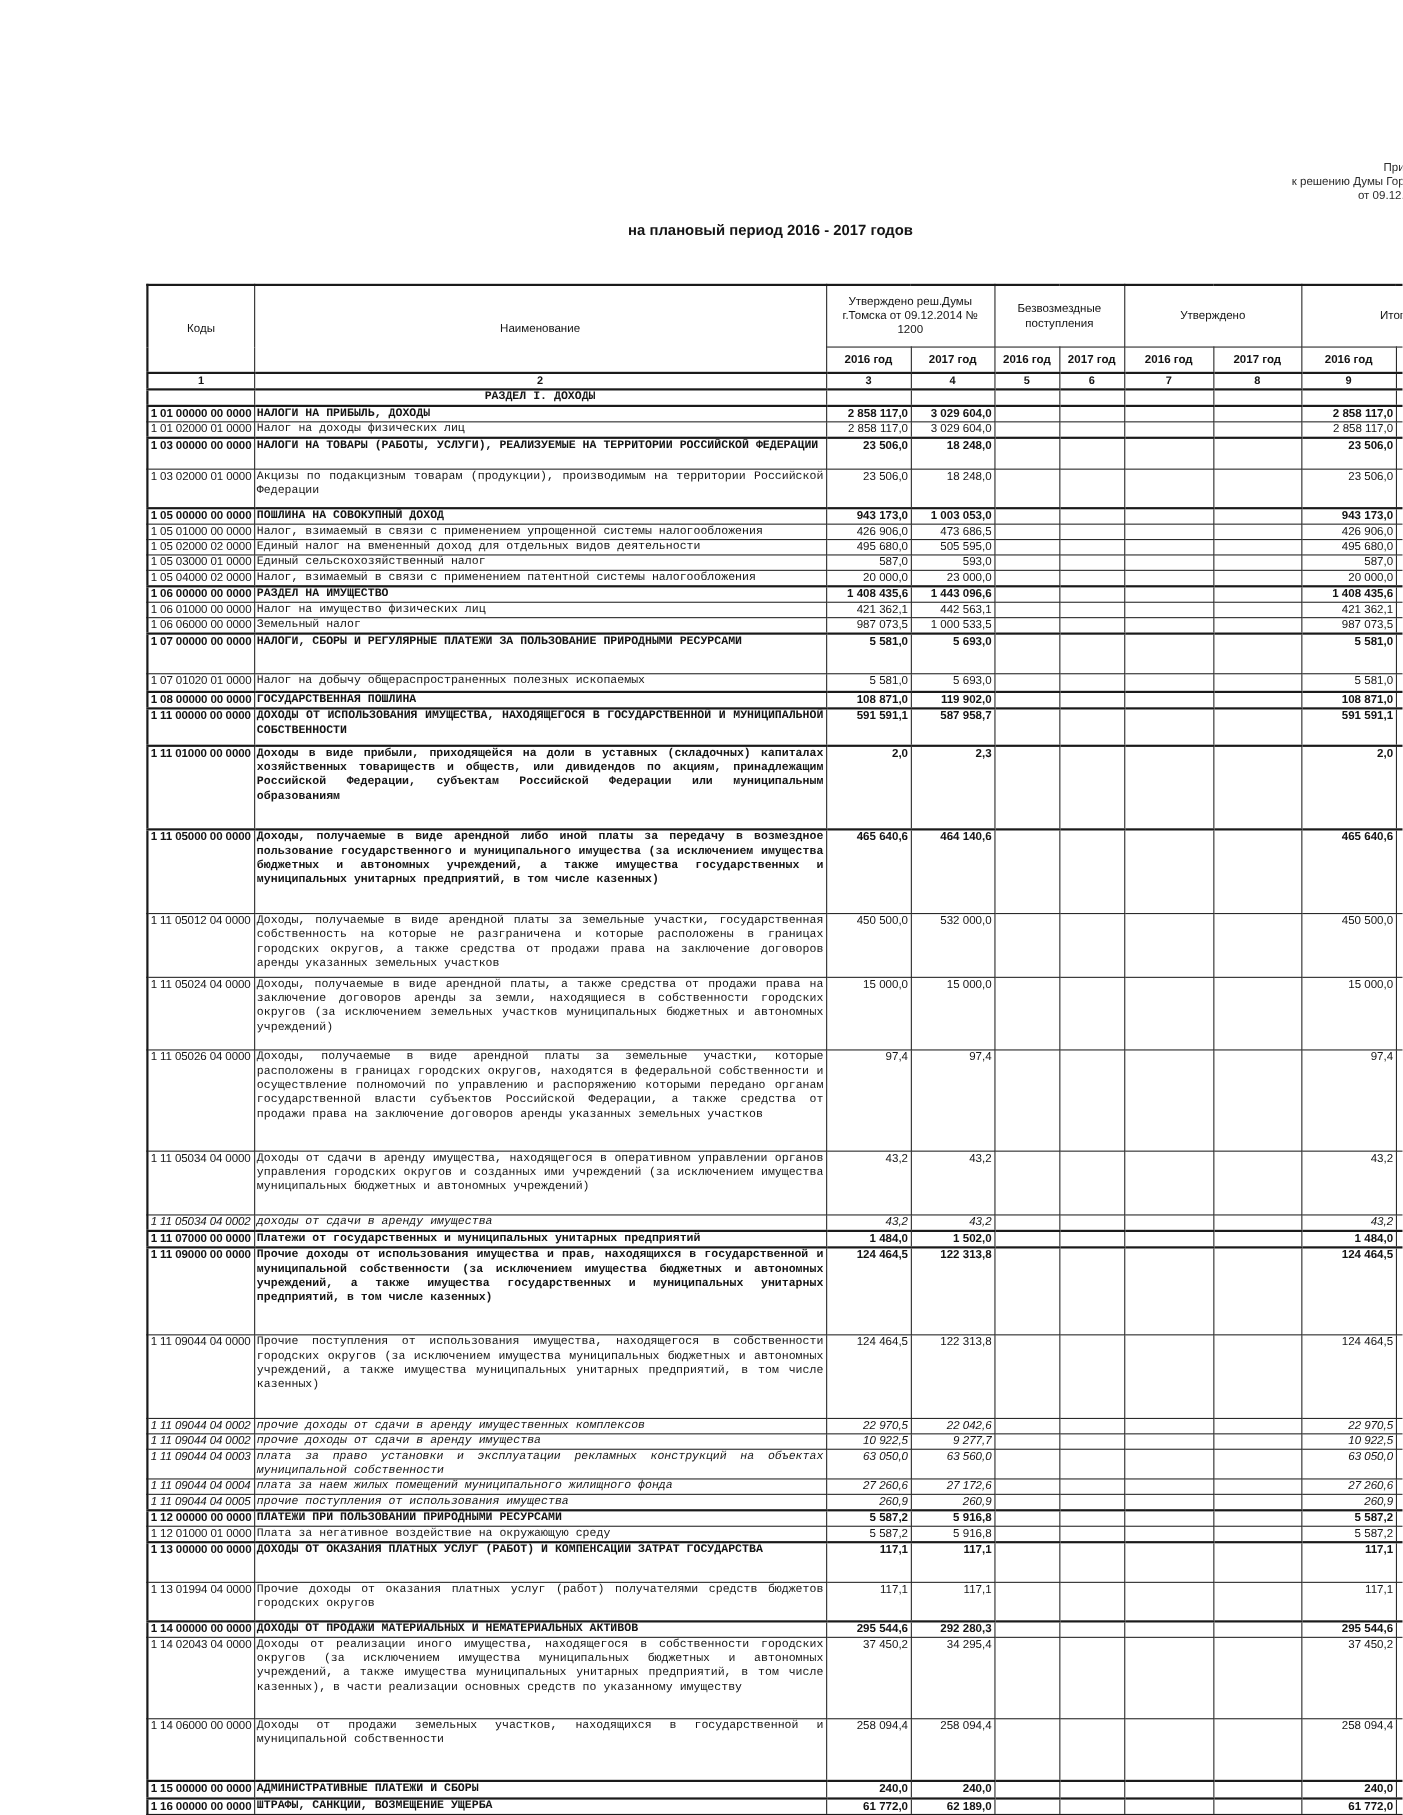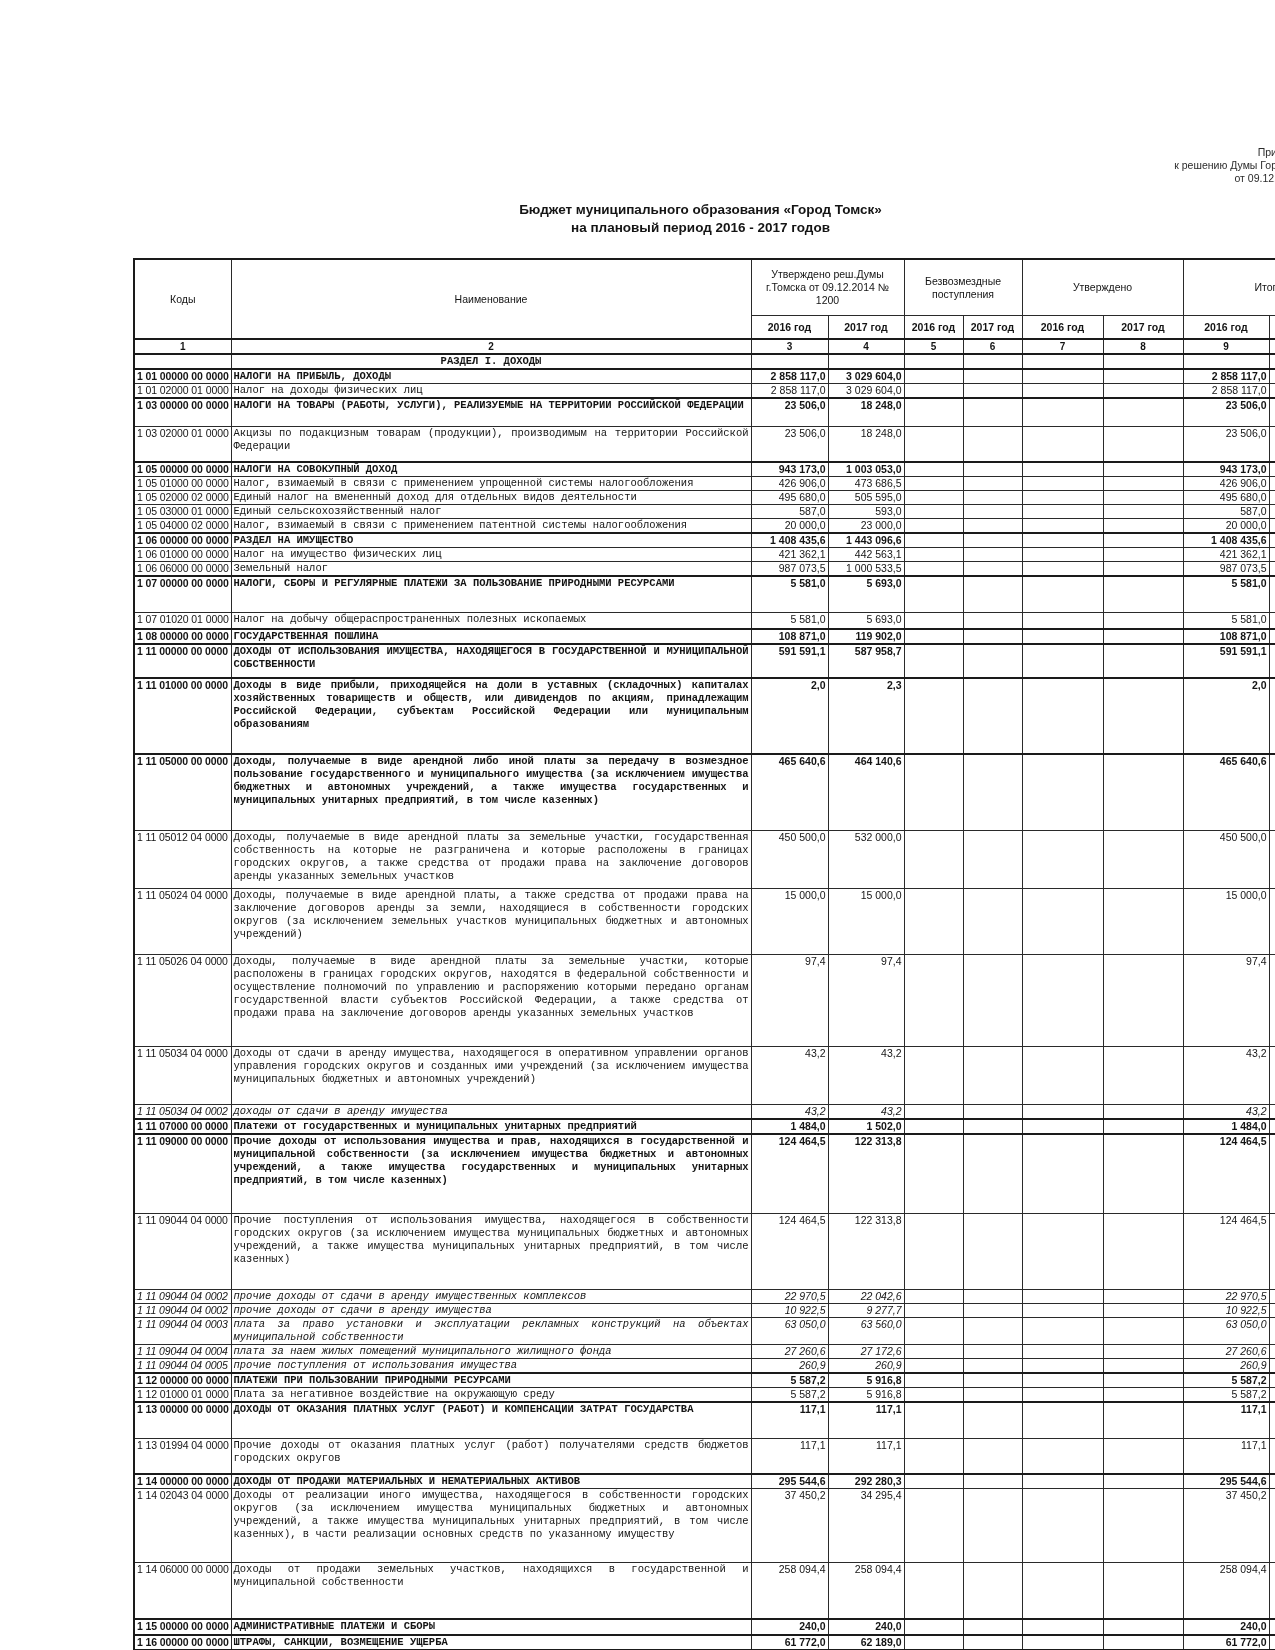--- a/index.html
+++ b/index.html
@@ -66,21 +66,20 @@
 
 <div class="page">
 
   <div class="annotation">
     <div>При</div>
     <div>к решению Думы Гор</div>
     <div>от 09.12.</div>
   </div>
 
   <div class="doc-title">
-    <div>Бюджет муниципального образования «Город Томск»</div>
     <div>на плановый период 2016  -  2017 годов</div>
   </div>
 
   <table class="budget">
     <colgroup>
       <col style="width:97px">
         <col style="width:520px">
       <col style="width:77px">
         <col style="width:76px">
       <col style="width:59px">
@@ -178,21 +177,21 @@
           <td class="val">18 248,0</td>
           <td class="val"></td>
           <td class="val"></td>
           <td class="val"></td>
           <td class="val"></td>
           <td class="val">23 506,0</td>
           <td class="val"></td>
         </tr>
         <tr class="bold" style="height: 13px;">
           <td class="code">1 05 00000 00 0000 000</td>
-          <td class="name">НАЛОГИ НА СОВОКУПНЫЙ ДОХОД</td>
+          <td class="name">ПОШЛИНА НА СОВОКУПНЫЙ ДОХОД</td>
           <td class="val">943 173,0</td>
           <td class="val">1 003 053,0</td>
           <td class="val"></td>
           <td class="val"></td>
           <td class="val"></td>
           <td class="val"></td>
           <td class="val">943 173,0</td>
           <td class="val"></td>
         </tr>
         <tr class="normal" style="height: 13px;">

